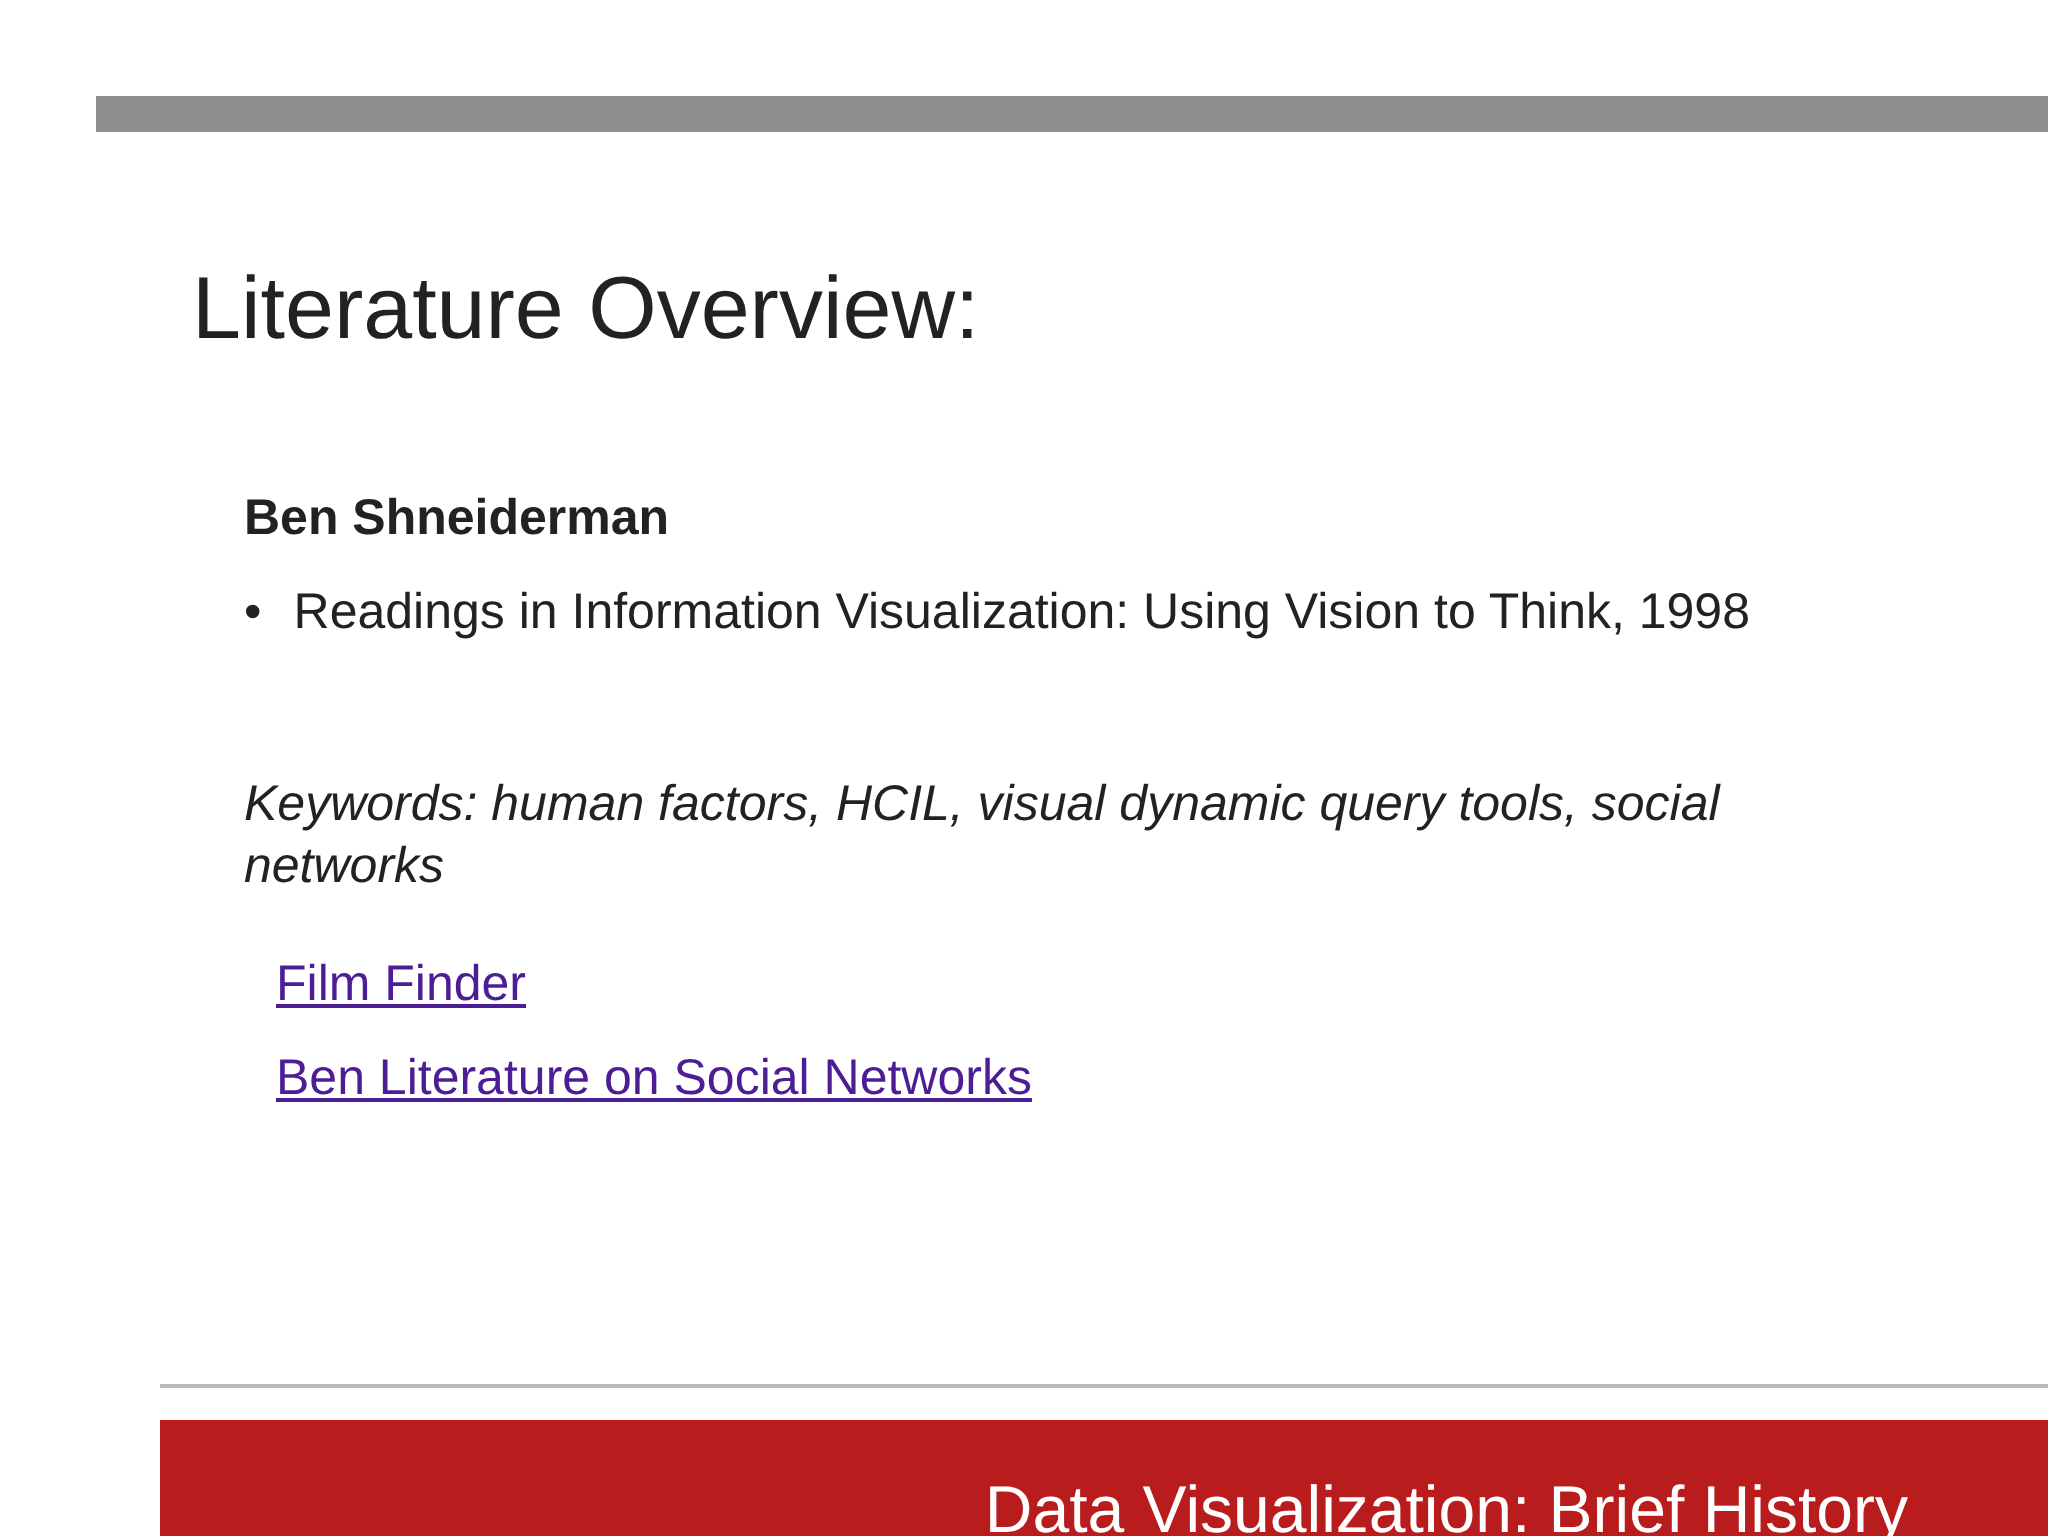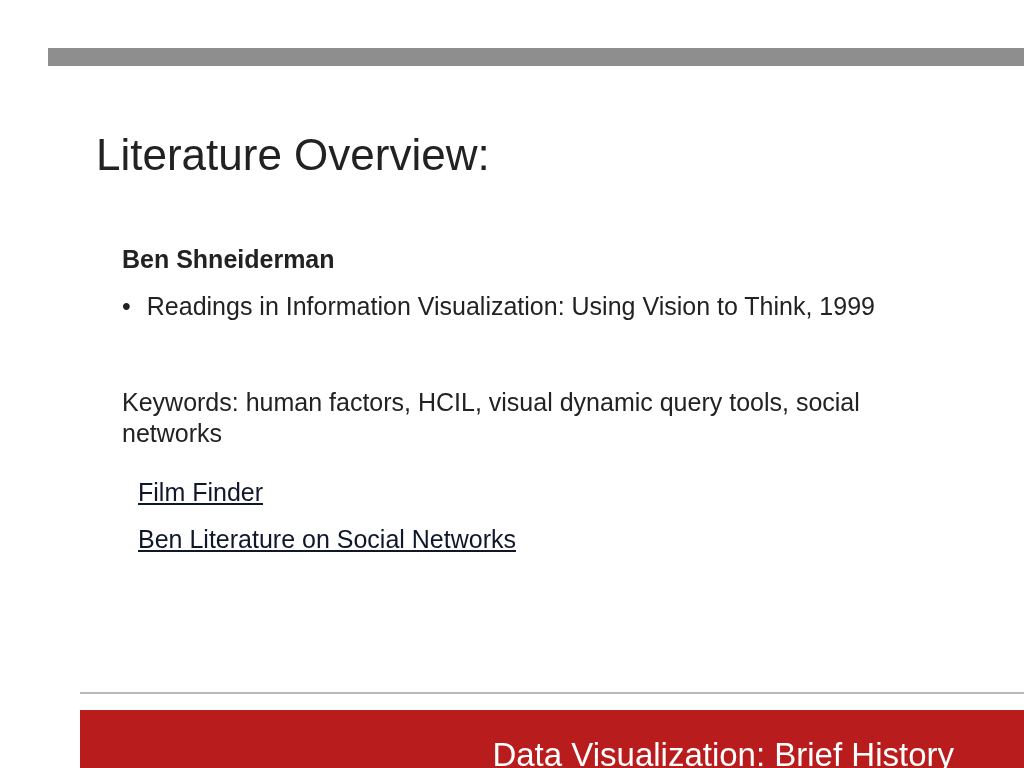--- a/index.html
+++ b/index.html
@@ -3,40 +3,40 @@
 <meta charset="utf-8">
 <style>
   * { margin: 16px; padding: 0; box-sizing: border-box; }
   html, body { width: 1024px; height: 768px; overflow: hidden; font-family: Arial, Helvetica, sans-serif; background: #fff; }
   .top-bar { height: 18px; width: 100%; background: #8e8e8e; }
   .slide { position: relative; width: 100%; height: calc(100% - 18px); }
   .title { position: absolute; top: 32px; left: 32px; font-size: 44px; font-weight: 400; color: #222; }
   .content { position: absolute; top: 130px; left: 42px; width: 820px; font-size: 25px; line-height: 1.25; color: #222; }
   .author { font-weight: 700; }
   .bullet-line { }
-  .keywords { margin-top: 64px; }
+  .keywords { margin-top: 64px; font-style: italic; }
   .links { margin-top: 28px; }
-  .links a { color: #0f172a; text-decoration: underline; display: block; margin-bottom: 14px; cursor: pointer; }
+  .links a { color: #4c1d95; text-decoration: underline; display: block; margin-bottom: 14px; cursor: pointer; }
   .footer { position: absolute; bottom: 0; left: 0; right: 0; }
   .hairline { height: 2px; background: #b9b9b9; width: 100%; }
   .footer-bar { height: 90px; background: #b91c1c; display: flex; align-items: center; justify-content: flex-end; padding-right: 70px; }
   .footer-title { color: #fff; font-size: 33px; font-weight: 400; }
 </style>
 </head>
 <body>
 
 <div class="top-bar"></div>
 
 <div class="slide">
 
   <h1 class="title">Literature Overview:</h1>
 
   <div class="content">
     <div class="author">Ben Shneiderman</div>
-    <div class="bullet-line">•<span>Readings in Information Visualization: Using Vision to Think, 1999</span></div>
+    <div class="bullet-line">•<span>Readings in Information Visualization: Using Vision to Think, 1998</span></div>
 
     <div class="keywords">Keywords: human factors, HCIL, visual dynamic query tools, social networks</div>
 
     <div class="links">
       <a>Film Finder</a>
       <a>Ben Literature on Social Networks</a>
     </div>
   </div>
 
   <div class="footer">

